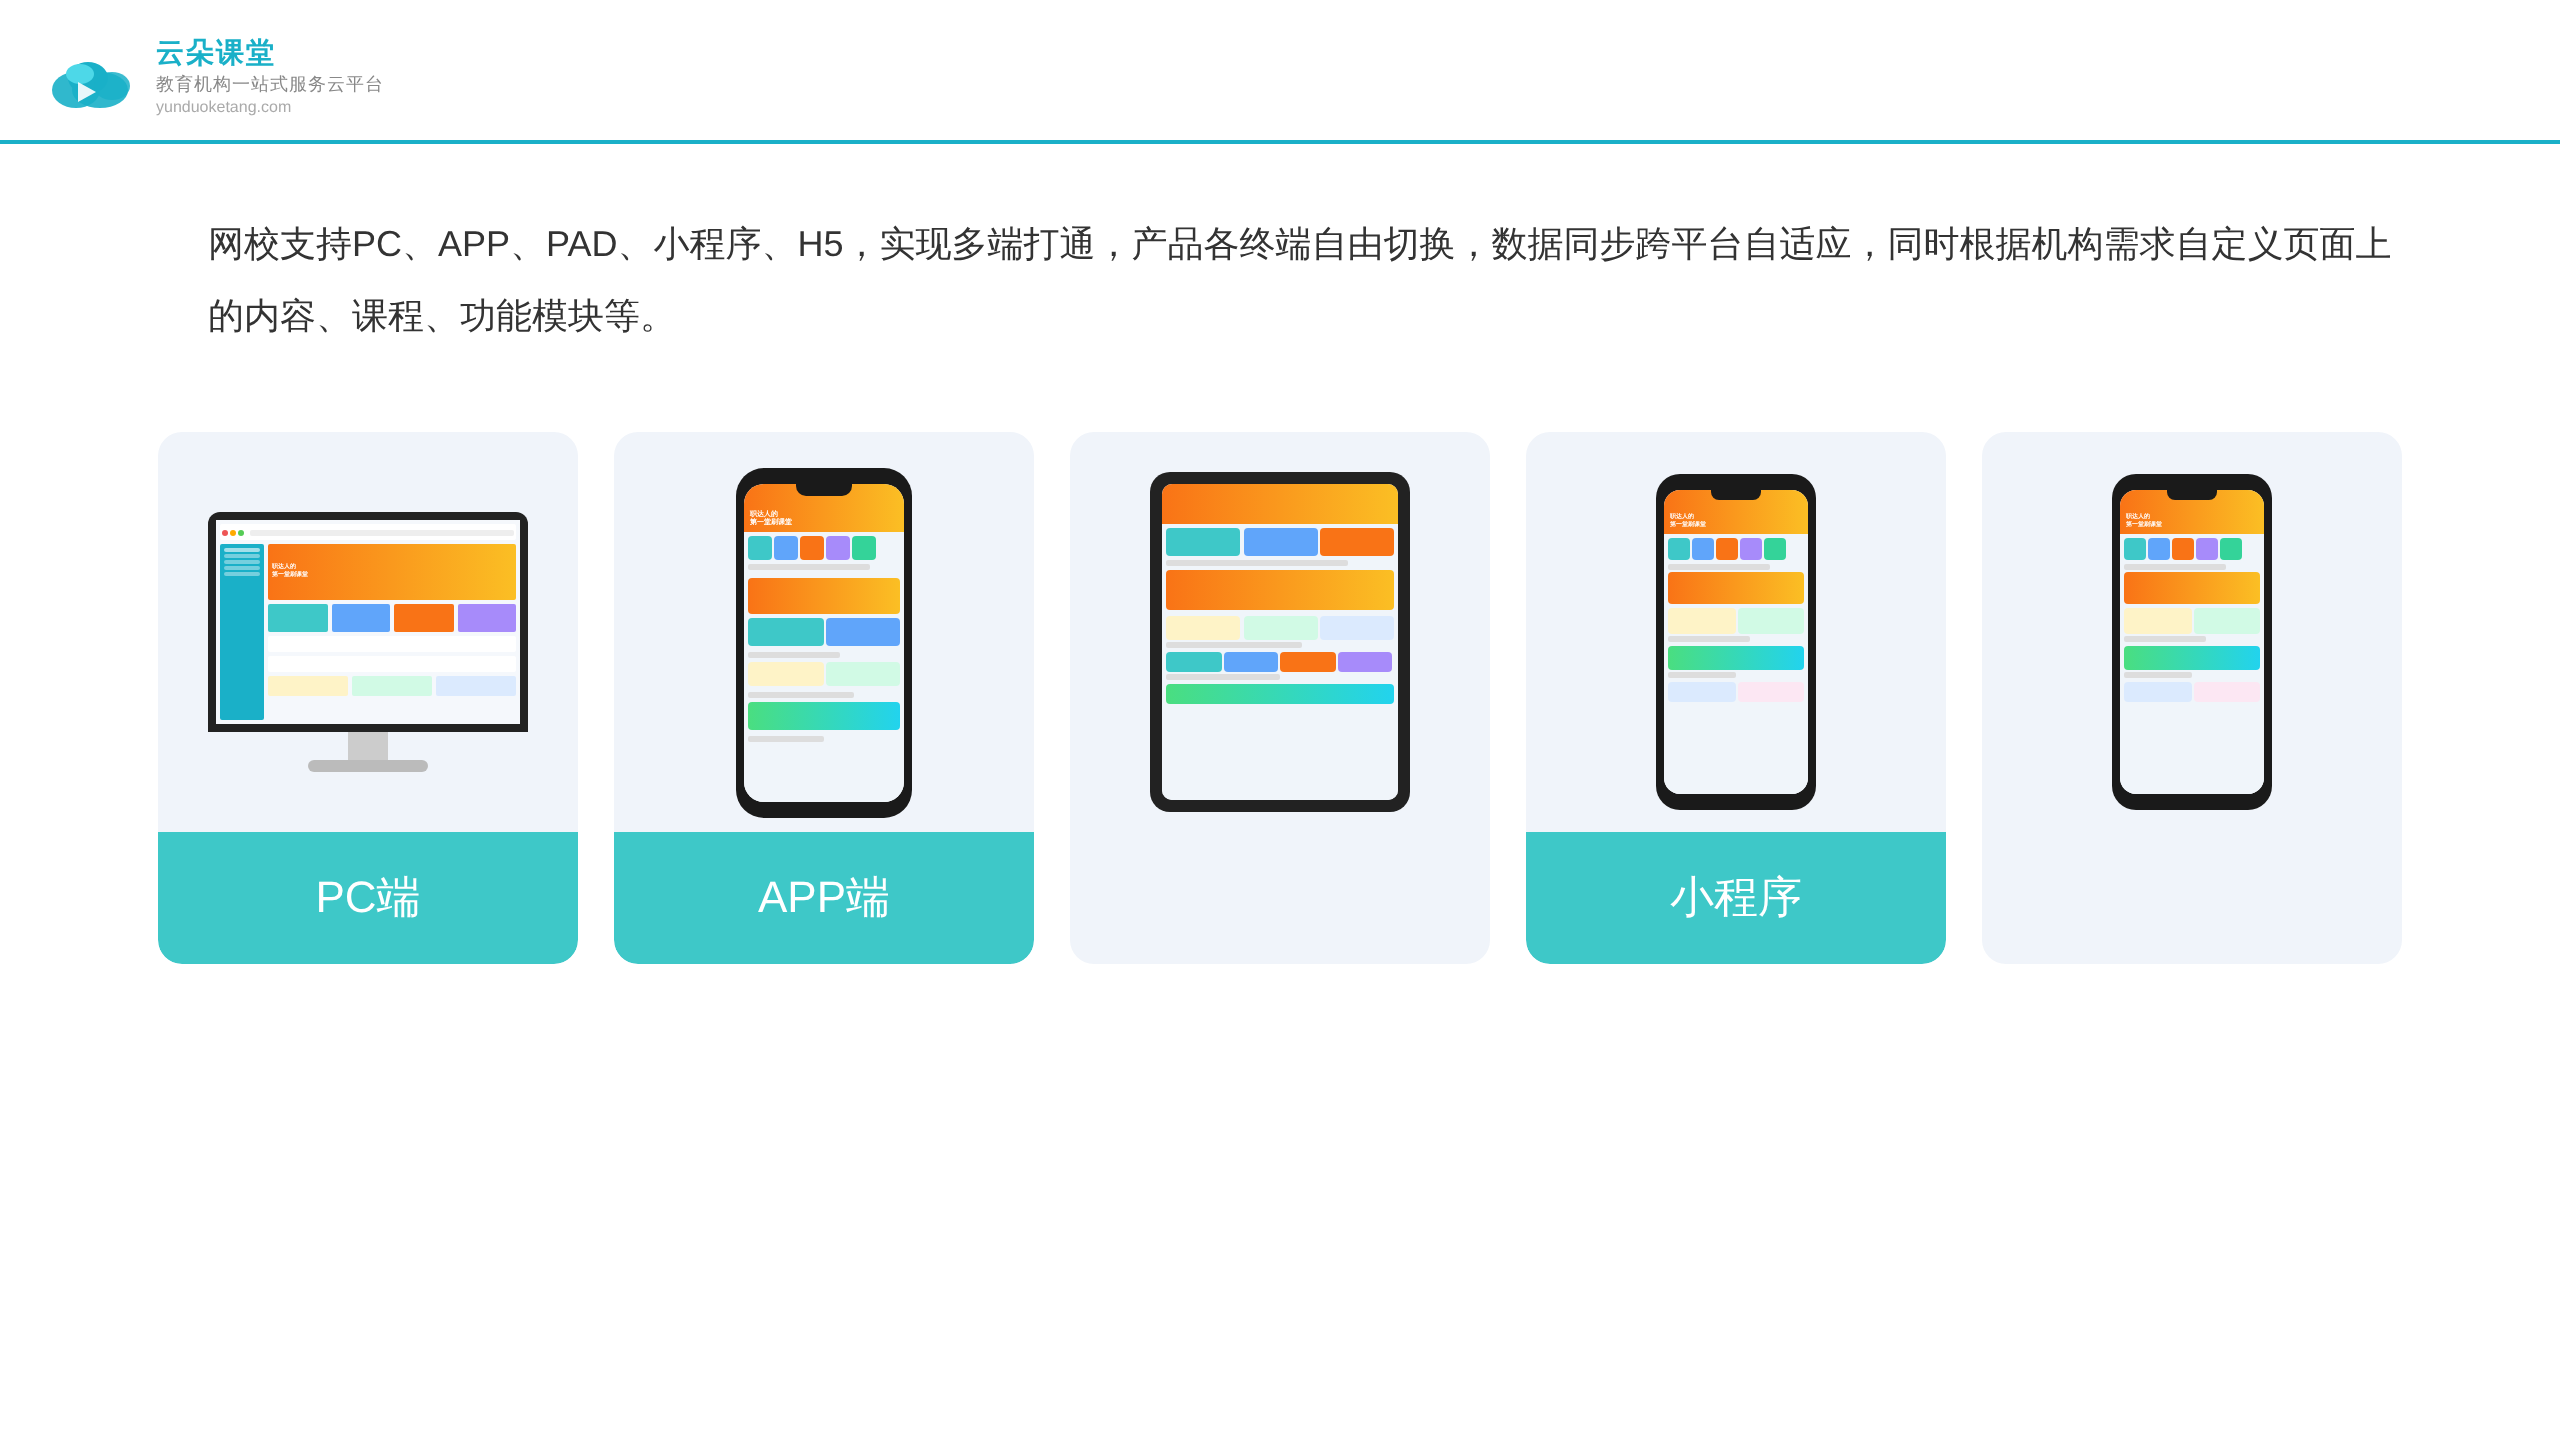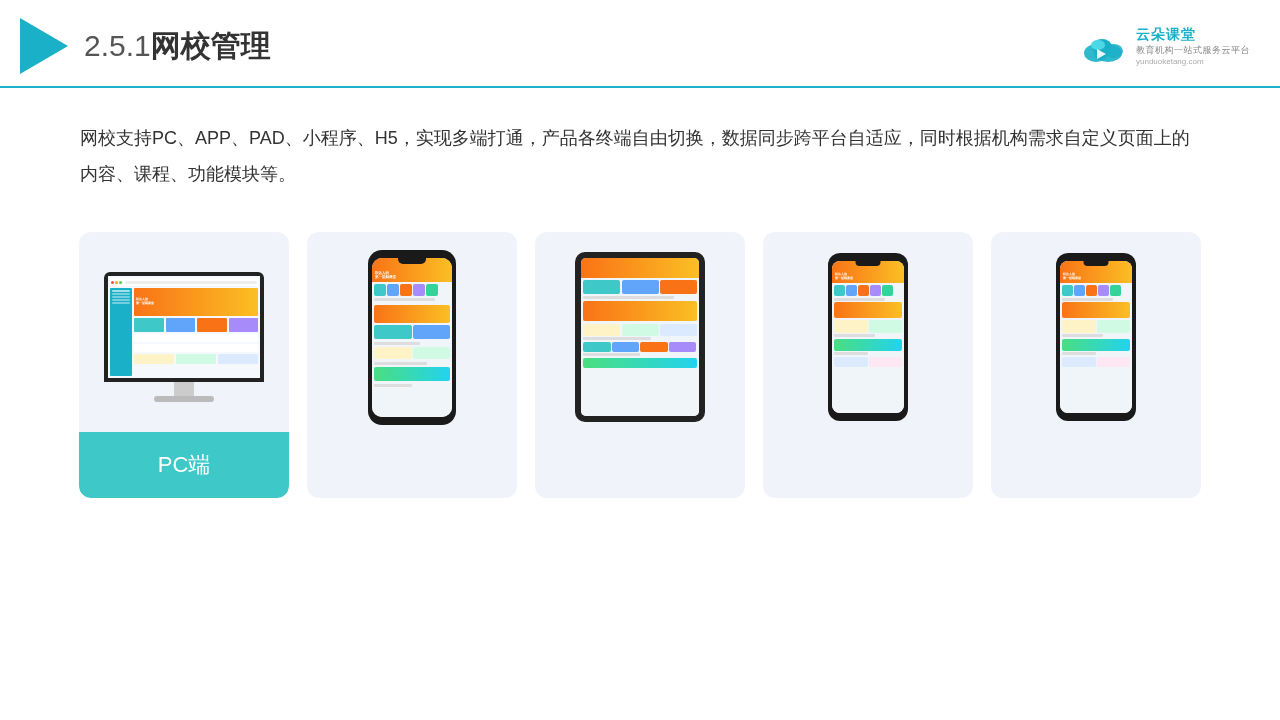--- a/index.html
+++ b/index.html
@@ -69,20 +69,21 @@
       font-size: 8px;
       color: #aaa;
     }
 
     
     .description {
       padding: 32px 80px 20px 80px;
       font-size: 18px;
       color: #333;
       line-height: 2;
+      margin-left: 24px;
     }
 
     
     .cards-container {
       display: flex;
       gap: 18px;
       padding: 20px 60px 30px 60px;
       justify-content: center;
     }
 
@@ -350,26 +351,20 @@
     
     .cloud-svg {
       width: 50px;
       height: 35px;
     }
   </style>
 </head>
 <body>
 
 <div class="header">
-  <div class="header-left">
-    <div class="play-icon"></div>
-    <h1 class="header-title">
-      <span class="number">2.5.1</span><span class="bold">网校管理</span>
-    </h1>
-  </div>
   <div class="logo-area">
     <svg class="cloud-svg" viewBox="0 0 50 35" fill="none">
       <ellipse cx="18" cy="22" rx="12" ry="9" fill="#1ab0c8" opacity="0.9"></ellipse>
       <ellipse cx="30" cy="22" rx="14" ry="9" fill="#1ab0c8" opacity="0.9"></ellipse>
       <ellipse cx="24" cy="16" rx="10" ry="8" fill="#1ab0c8"></ellipse>
       <ellipse cx="36" cy="20" rx="9" ry="7" fill="#1ab0c8" opacity="0.85"></ellipse>
 
       <ellipse cx="20" cy="14" rx="7" ry="5" fill="#4dd8e8"></ellipse>
 
       <polygon points="19,18 19,28 28,23" fill="#fff" opacity="0.9"></polygon>
@@ -462,20 +457,21 @@
               <div class="phone-card-mini" style="background:#fef3c7;height:12px;"></div>
               <div class="phone-card-mini" style="background:#d1fae5;height:12px;"></div>
             </div>
             <div class="phone-text-line" style="width:70%;"></div>
             <div style="height:14px;background:linear-gradient(90deg,#4ade80,#22d3ee);border-radius:2px;"></div>
             <div class="phone-text-line" style="width:50%;"></div>
           </div>
         </div>
       </div>
     </div>
+    <div class="card-label">APP端</div>
   </div>
 
   <div class="card">
     <div class="card-image-area">
       <div class="tablet-mockup">
         <div class="tablet-screen">
           <div class="tablet-screen-header"></div>
           <div class="tablet-screen-body">
             <div class="tablet-row">
               <div class="tablet-card" style="background:#3ec8c8;"></div>
@@ -530,20 +526,21 @@
             <div style="height:12px;background:linear-gradient(90deg,#4ade80,#22d3ee);border-radius:2px;"></div>
             <div style="height:3px;background:#ddd;border-radius:1px;width:50%;"></div>
             <div style="display:flex;gap:1px;">
               <div style="flex:1;height:10px;border-radius:2px;background:#dbeafe;"></div>
               <div style="flex:1;height:10px;border-radius:2px;background:#fce7f3;"></div>
             </div>
           </div>
         </div>
       </div>
     </div>
+    <div class="card-label">小程序</div>
   </div>
 
   <div class="card">
     <div class="card-image-area">
       <div class="phone-small">
         <div class="phone-small-notch"></div>
         <div class="phone-small-screen">
           <div style="height:22px;background:linear-gradient(90deg,#f97316,#fbbf24);display:flex;align-items:flex-end;padding:2px 3px;">
             <span style="font-size:3px;color:#fff;font-weight:bold;line-height:1.3;">职达人的<br>第一堂刷课堂</span>
           </div>

